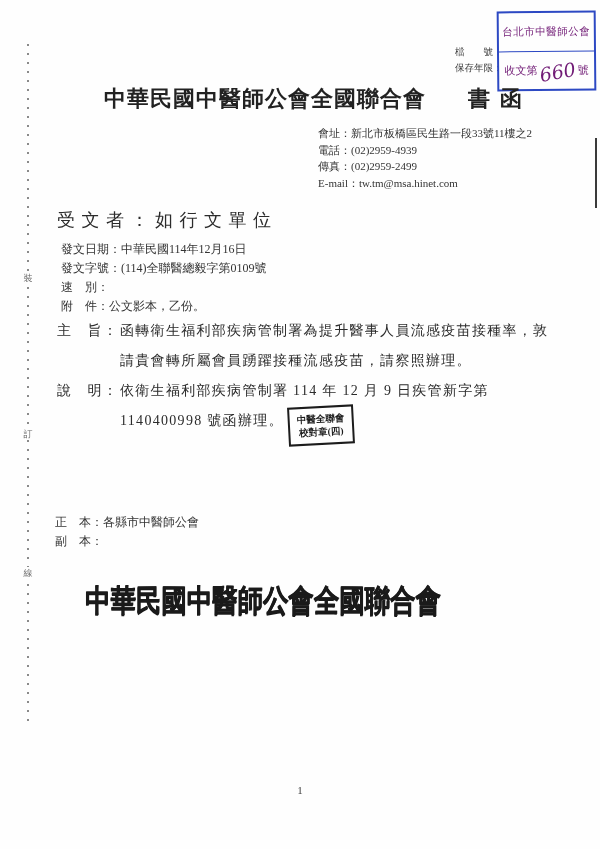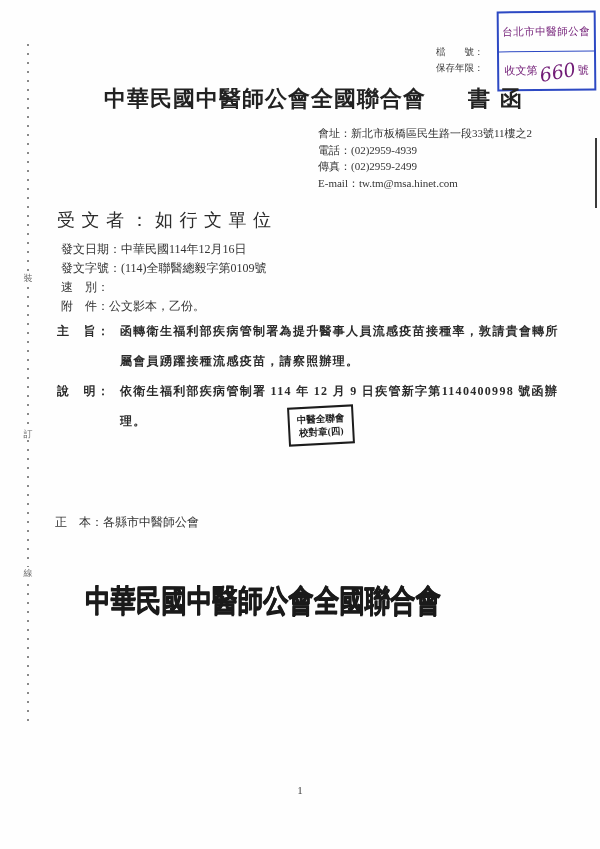--- a/index.html
+++ b/index.html
@@ -17,21 +17,21 @@
     position:absolute;left:27px;top:44px;width:2px;height:682px;
     background:repeating-linear-gradient(to bottom,#8a8a8a 0 2px,transparent 2px 9px);
   }
   .binding-mark{
     position:absolute;left:20px;width:16px;
     font-size:9px;color:#666;background:#fefefe;text-align:center;line-height:12px;
   }
   .mark-0{top:272px;} .mark-1{top:428px;} .mark-2{top:567px;}
   
   .file-block{
-    position:absolute;left:436px;top:44px;width:66px;
+    position:absolute;left:455px;top:44px;width:66px;
     font-size:9.5px;line-height:16px;color:#3a3a3a;text-align:justify;
   }
   .file-line{display:block;white-space:nowrap;}
   
   .rstamp{
     position:absolute;left:497px;top:11px;width:95px;height:76px;
     border:2px solid #2d49c3;color:#701a75;
     display:flex;flex-direction:column;
     transform:rotate(-0.5deg);
     font-family:"Liberation Serif",serif;
@@ -64,21 +64,21 @@
   }
   
   .meta{
     position:absolute;left:61px;top:240px;
     font-size:12px;line-height:19px;color:#333;
   }
   .meta-line{white-space:nowrap;}
   
   .para{
     position:absolute;left:57px;display:flex;
-    font-size:12px;line-height:30px;color:#2b2b2b;letter-spacing:1.3px;font-weight:bold;
+    font-size:14px;line-height:30px;color:#2b2b2b;letter-spacing:1.3px;
   }
   .para-subject{top:316px;}
   .para-desc{top:376px;}
   .para-label{flex:0 0 63px;white-space:nowrap;}
   .para-text{width:442px;}
   
   .pstamp{
     position:absolute;left:288px;top:406px;width:62px;height:35px;
     border:2px solid #1c1c1c;color:#1c1c1c;
     display:flex;flex-direction:column;align-items:center;justify-content:center;
@@ -175,20 +175,23 @@
 
   <div class="pstamp">
     <div>中醫全聯會</div>
     <div>校對章(四)</div>
   </div>
 
   <div class="copies">
     <div class="copies-line">
       <span>正　本：</span><span>各縣市中醫師公會</span>
     </div>
+    <div class="copies-line">
+      <span>副　本：</span><span></span>
+    </div>
   </div>
 
   <div class="signature">中華民國中醫師公會全國聯合會</div>
 
   <div class="page-num">1</div>
 
   <div class="edge-artifact"></div>
 
 </div>
 

